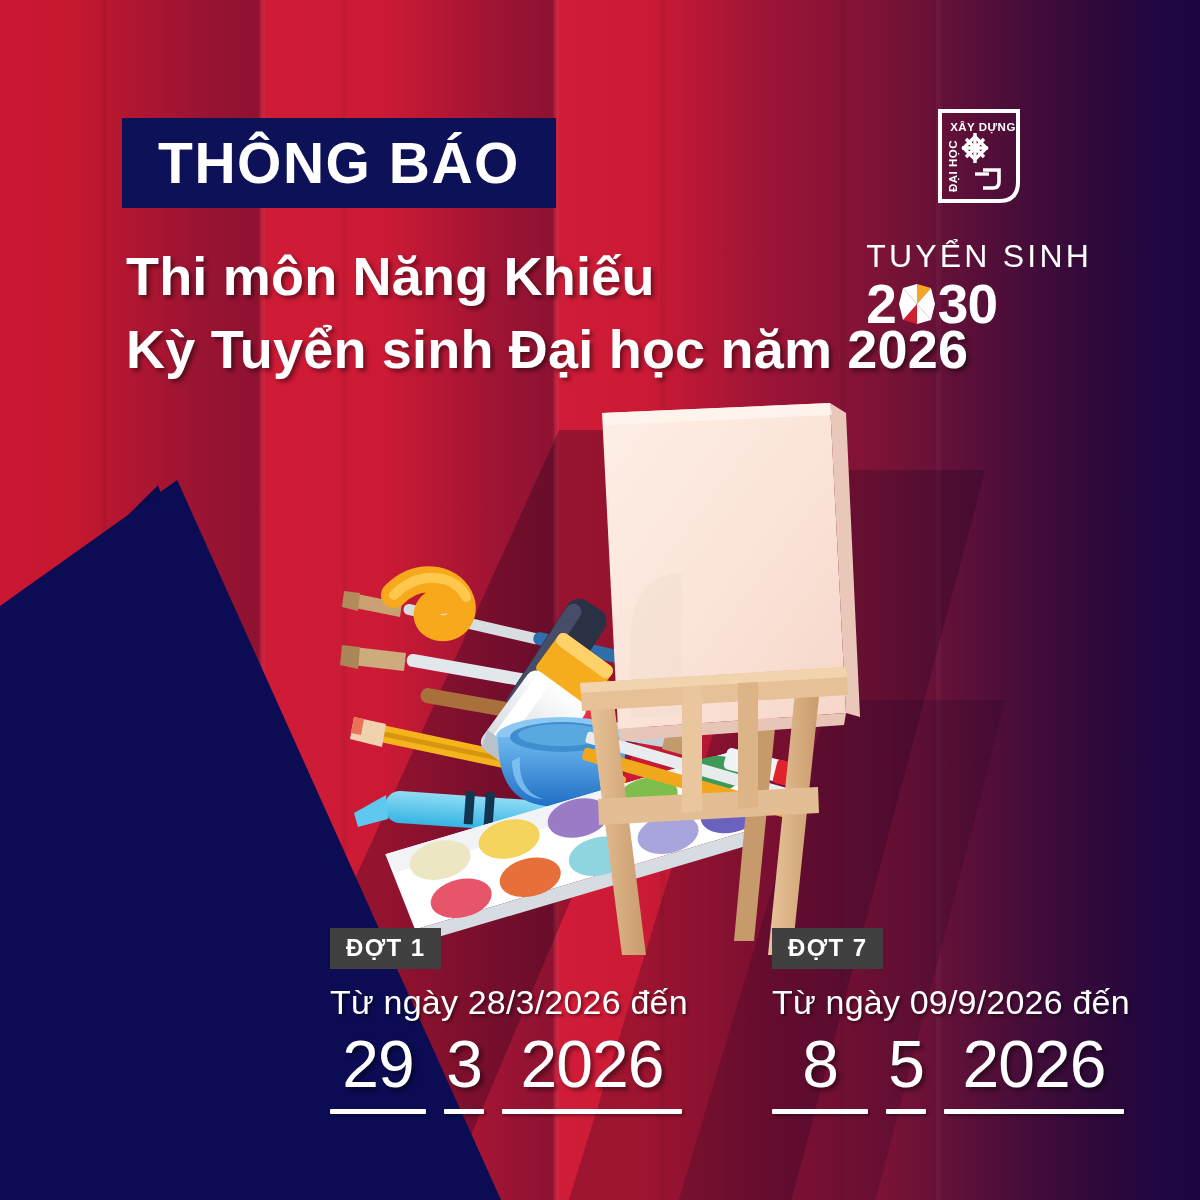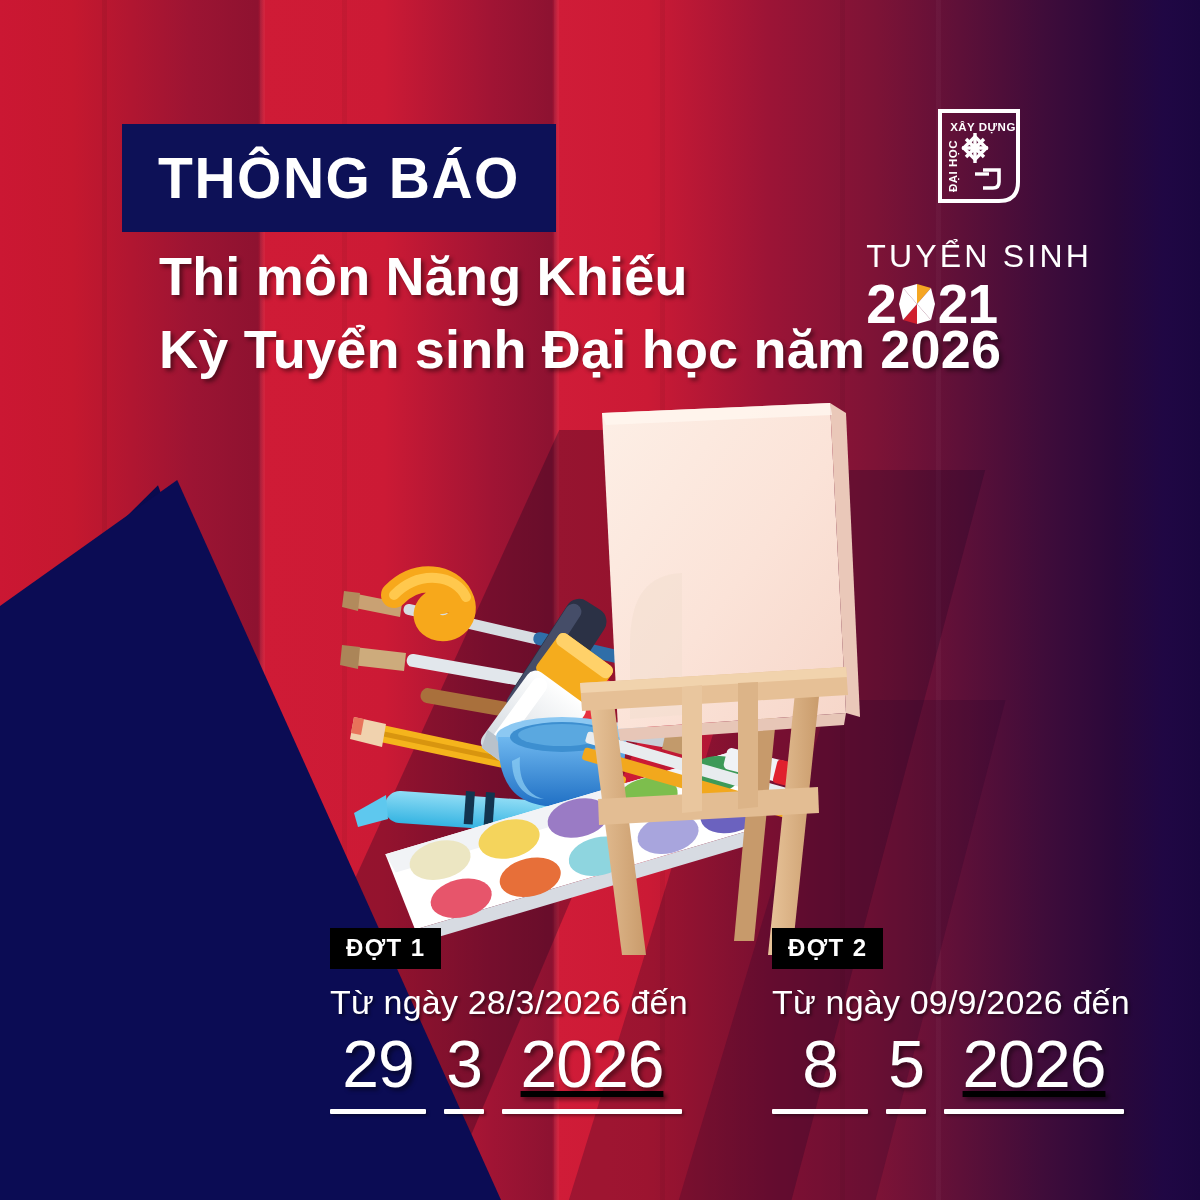--- a/index.html
+++ b/index.html
@@ -72,21 +72,21 @@
     clip-path:polygon(58% 0%, 92% 0%, 56% 100%, 16% 100%);
   }
   .shadow-c{
     position:absolute;left:600px;top:700px;width:520px;height:520px;
     background:rgba(30,6,40,.22);
     clip-path:polygon(44% 0%, 78% 0%, 52% 100%, 14% 100%);
   }
 
   
   .notice-box{
-    position:absolute;left:122px;top:124px;width:434px;height:108px;
+    position:absolute;left:122px;top:118px;width:434px;height:90px;
     background:#0d1157;
     display:flex;align-items:center;justify-content:center;
   }
   .notice-box span{
     color:#fff;font-weight:bold;font-size:57px;letter-spacing:1.5px;
     line-height:1;
   }
 
   
   .logo-wrap{
@@ -106,34 +106,33 @@
   }
   .flower{width:40px;height:44px;margin:0 1px;}
 
   
   .subtitle{
     position:absolute;left:126px;top:240px;width:990px;
     color:#ffffff;
     font-size:54px;line-height:1.36;font-weight:bold;
     text-shadow:3px 3px 4px rgba(0,0,0,.45);
     letter-spacing:0.2px;
-    margin-left:33px;
   }
   .subtitle .l1{display:block;}
   .subtitle .l2{display:block;}
 
   
   .art{position:absolute;left:330px;top:395px;width:540px;height:560px;}
 
   
   .batch{position:absolute;top:928px;}
   .batch.b1{left:330px;}
   .batch.b2{left:772px;}
   .badge{
-    display:inline-block;background:#000000;color:#fff;
+    display:inline-block;background:#404040;color:#fff;
     font-weight:bold;font-size:24px;letter-spacing:1.4px;
     padding:8px 16px 9px 16px;line-height:1;
   }
   .range{
     color:#ffffff;font-size:34px;margin-top:14px;letter-spacing:.2px;
     text-shadow:2px 2px 3px rgba(0,0,0,.45);
     white-space:nowrap;
   }
   .bigdate{
     display:flex;align-items:center;gap:18px;margin-top:8px;
@@ -142,21 +141,21 @@
   .cell .num{
     color:#fff;font-size:66px;font-weight:normal;line-height:1.05;
     text-shadow:3px 3px 4px rgba(0,0,0,.45);letter-spacing:-1px;
   }
   .cell .rule{
     height:5px;background:#fff;width:100%;margin-top:10px;border-radius:1px;
     box-shadow:2px 2px 3px rgba(0,0,0,.35);
   }
   .cell.d{min-width:96px;}
   .cell.m{min-width:40px;}
-  .cell.y{min-width:180px;text-decoration:underline;}
+  .cell.y{min-width:180px;}
 </style>
 </head>
 <body>
 
 <div class="poster">
 
   <div class="bg-base"></div>
   <div class="bg-seams"></div>
   <div class="bg-seams2"></div>
   <div class="shadow-a"></div>
@@ -192,21 +191,21 @@
         <svg class="flower" viewBox="0 0 40 44">
           <path d="M20 22 L6 6 L20 2 Z" fill="#ffffff"></path>
           <path d="M20 22 L20 2 L34 6 Z" fill="#f5a623"></path>
           <path d="M20 22 L34 6 L38 22 Z" fill="#ffffff"></path>
           <path d="M20 22 L38 22 L34 38 Z" fill="#ffffff"></path>
           <path d="M20 22 L34 38 L20 42 Z" fill="#ffffff"></path>
           <path d="M20 22 L20 42 L6 38 Z" fill="#d0202f"></path>
           <path d="M20 22 L6 38 L2 22 Z" fill="#ffffff"></path>
           <path d="M20 22 L2 22 L6 6 Z" fill="#ffffff"></path>
         </svg>
-        <span class="dg">21</span>
+        <span class="dg">30</span>
       </div>
     </div>
   </div>
 
   <div class="subtitle">
     <span class="l1">Thi môn Năng Khiếu</span>
     <span class="l2">Kỳ Tuyển sinh Đại học năm 2026</span>
   </div>
 
   <svg class="art" viewBox="0 0 540 560">
@@ -358,21 +357,21 @@
         <div class="rule"></div>
       </div>
       <div class="cell y">
         <div class="num">2026</div>
         <div class="rule"></div>
       </div>
     </div>
   </div>
 
   <div class="batch b2">
-    <div class="badge">ĐỢT 2</div>
+    <div class="badge">ĐỢT 7</div>
     <div class="range">Từ ngày 09/9/2026 đến</div>
     <div class="bigdate">
       <div class="cell d">
         <div class="num">8</div>
         <div class="rule"></div>
       </div>
       <div class="cell m">
         <div class="num">5</div>
         <div class="rule"></div>
       </div>

